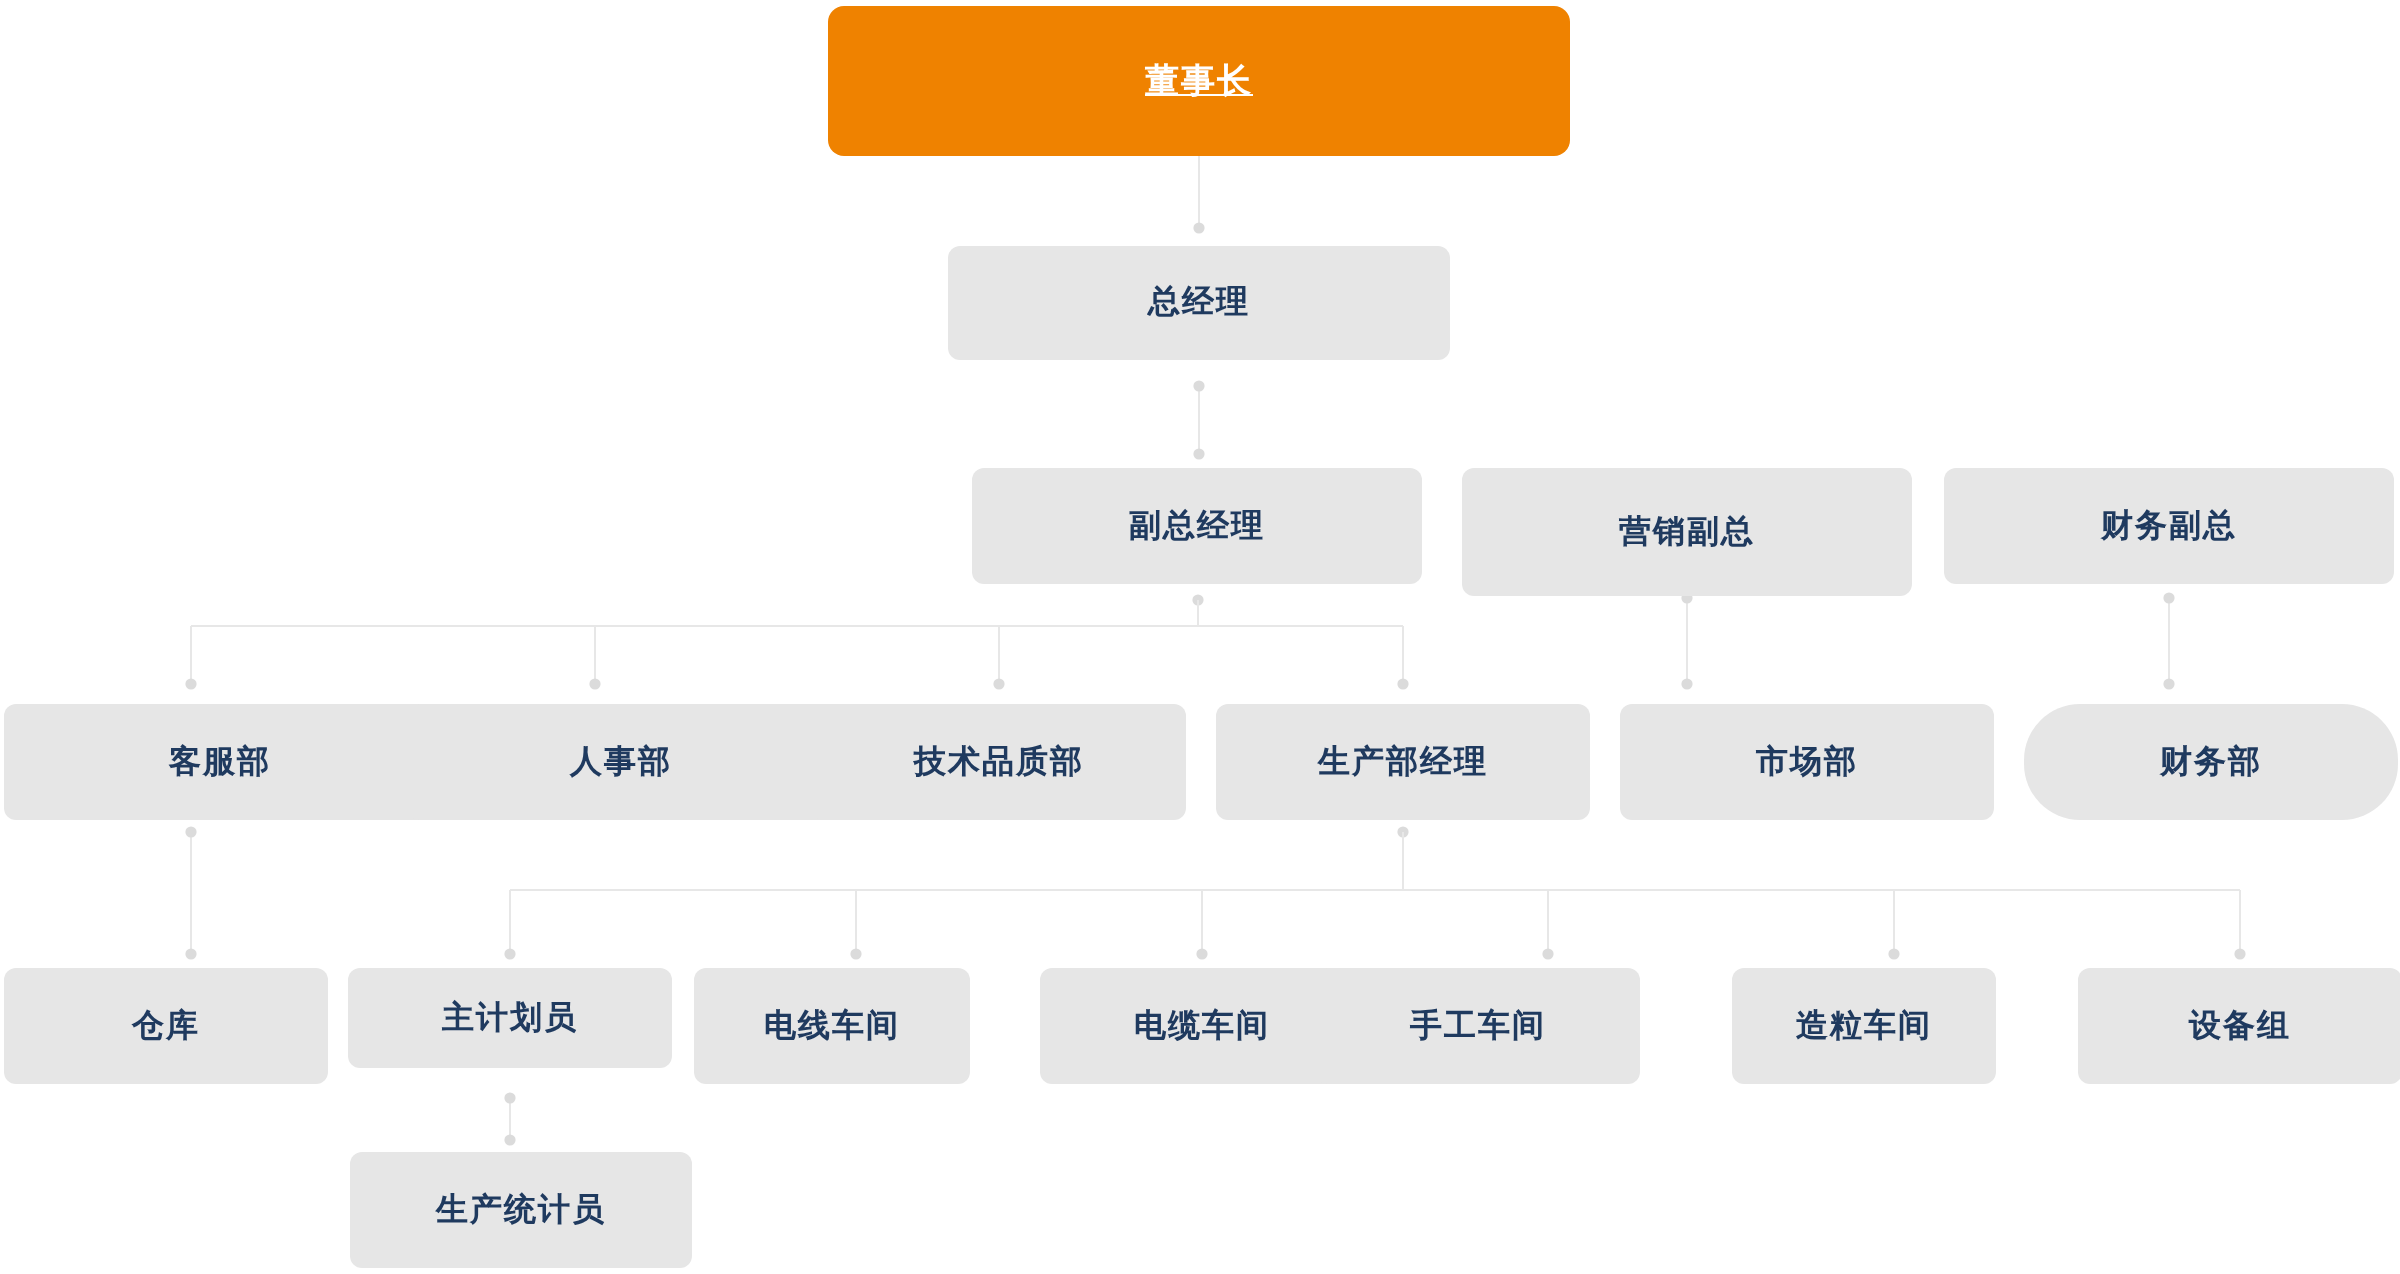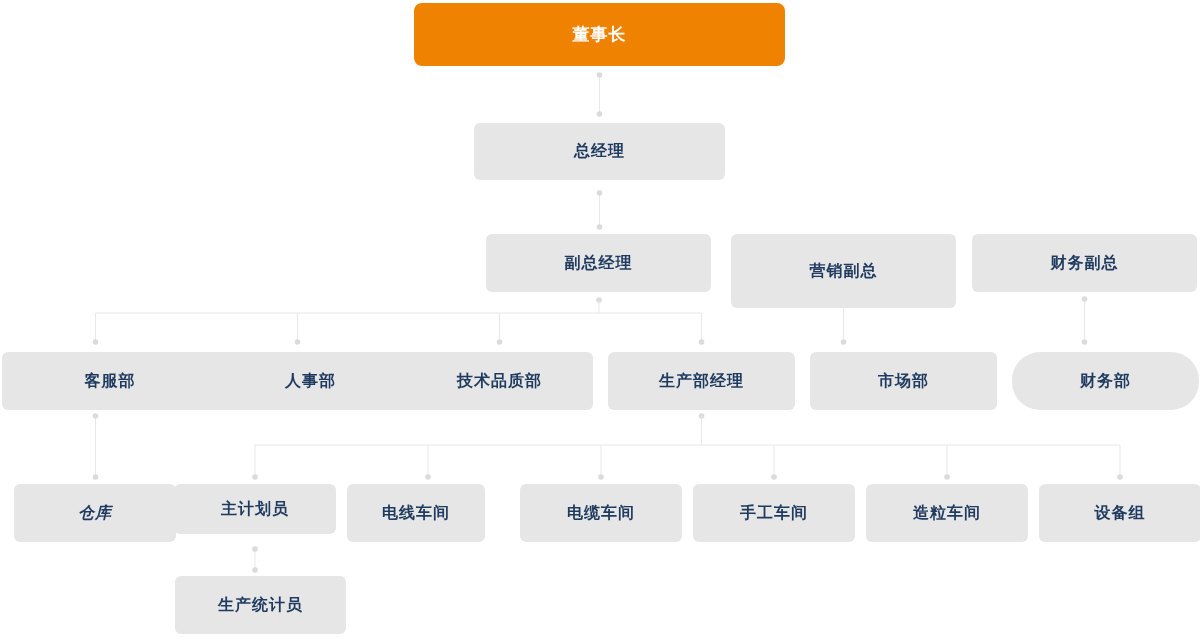--- a/index.html
+++ b/index.html
@@ -118,38 +118,38 @@
       <circle class="c-dot" cx="1120" cy="477" r="2.8"></circle>
     </g>
 
     <g>
       <line class="c-line" x1="255" y1="549" x2="255" y2="570"></line>
       <circle class="c-dot" cx="255" cy="549" r="2.8"></circle>
       <circle class="c-dot" cx="255" cy="570" r="2.8"></circle>
     </g>
   </svg>
 
-  <div class="node root" style="left:414px; top:3px; width:371px; height:63px;">董事长</div>
+  <div class="node root" style="left:414px; top:3px; width:371px; height:75px;text-decoration:underline;">董事长</div>
 
   <div class="node" style="left:486px; top:234px; width:225px; height:58px;">副总经理</div>
 
   <div class="node" style="left:474px; top:123px; width:251px; height:57px;">总经理</div>
-  <div class="node" style="left:731px; top:234px; width:225px; height:74px;">营销副总</div>
+  <div class="node" style="left:731px; top:234px; width:225px; height:64px;">营销副总</div>
   <div class="node" style="left:972px; top:234px; width:225px; height:58px;">财务副总</div>
 
   <div class="node" style="left:2px; top:352px; width:216px; height:58px;">客服部</div>
   <div class="node" style="left:204px; top:352px; width:213px; height:58px;">人事部</div>
   <div class="node" style="left:406px; top:352px; width:187px; height:58px;">技术品质部</div>
   <div class="node" style="left:608px; top:352px; width:187px; height:58px;">生产部经理</div>
   <div class="node" style="left:810px; top:352px; width:187px; height:58px;">市场部</div>
   <div class="node" style="left:1012px; top:352px; width:187px; height:58px;border-radius:28px;">财务部</div>
 
-  <div class="node" style="left:14px; top:484px; width:162px; height:58px;font-style:italic;">仓库</div>
+  <div class="node" style="left:2px; top:484px; width:162px; height:58px;">仓库</div>
   <div class="node" style="left:174px; top:484px; width:162px; height:50px;">主计划员</div>
   <div class="node" style="left:347px; top:484px; width:138px; height:58px;">电线车间</div>
   <div class="node" style="left:520px; top:484px; width:162px; height:58px;">电缆车间</div>
-  <div class="node" style="left:693px; top:484px; width:162px; height:58px;">手工车间</div>
-  <div class="node" style="left:866px; top:484px; width:162px; height:58px;">造粒车间</div>
+  <div class="node" style="left:658px; top:484px; width:162px; height:58px;">手工车间</div>
+  <div class="node" style="left:866px; top:484px; width:132px; height:58px;">造粒车间</div>
   <div class="node" style="left:1039px; top:484px; width:162px; height:58px;">设备组</div>
 
   <div class="node" style="left:175px; top:576px; width:171px; height:58px;">生产统计员</div>
 
 </div>
 
 </body></html>

